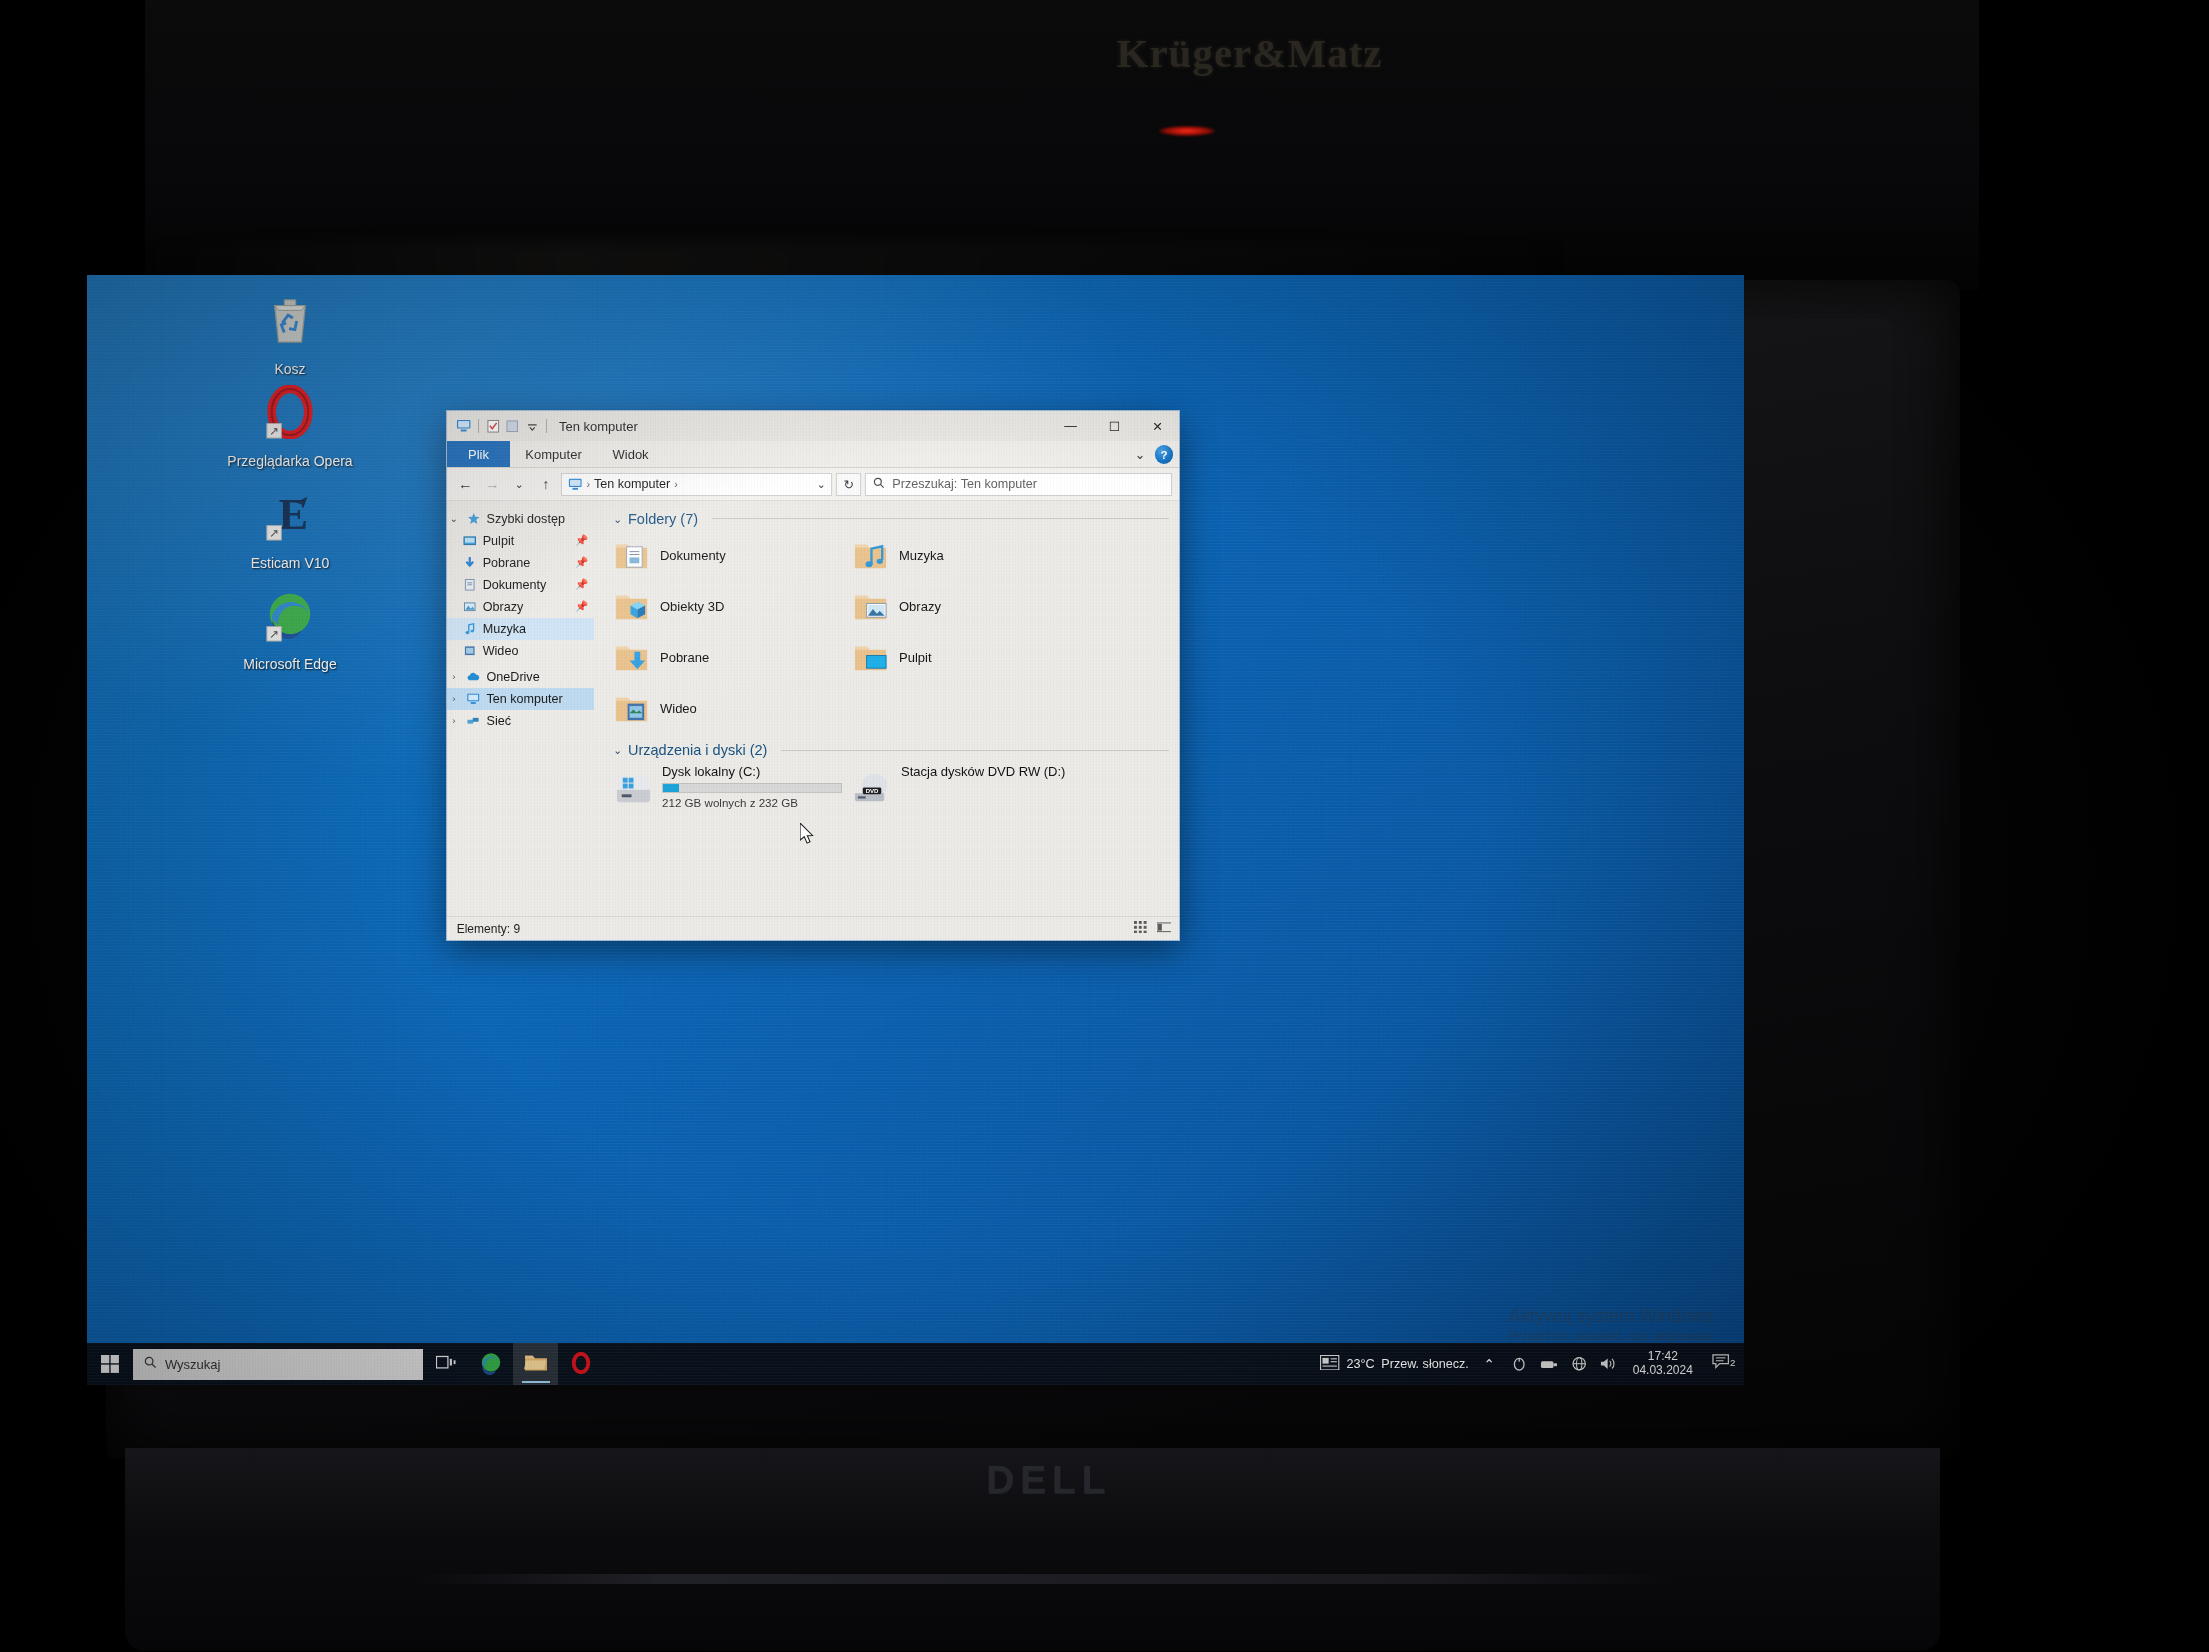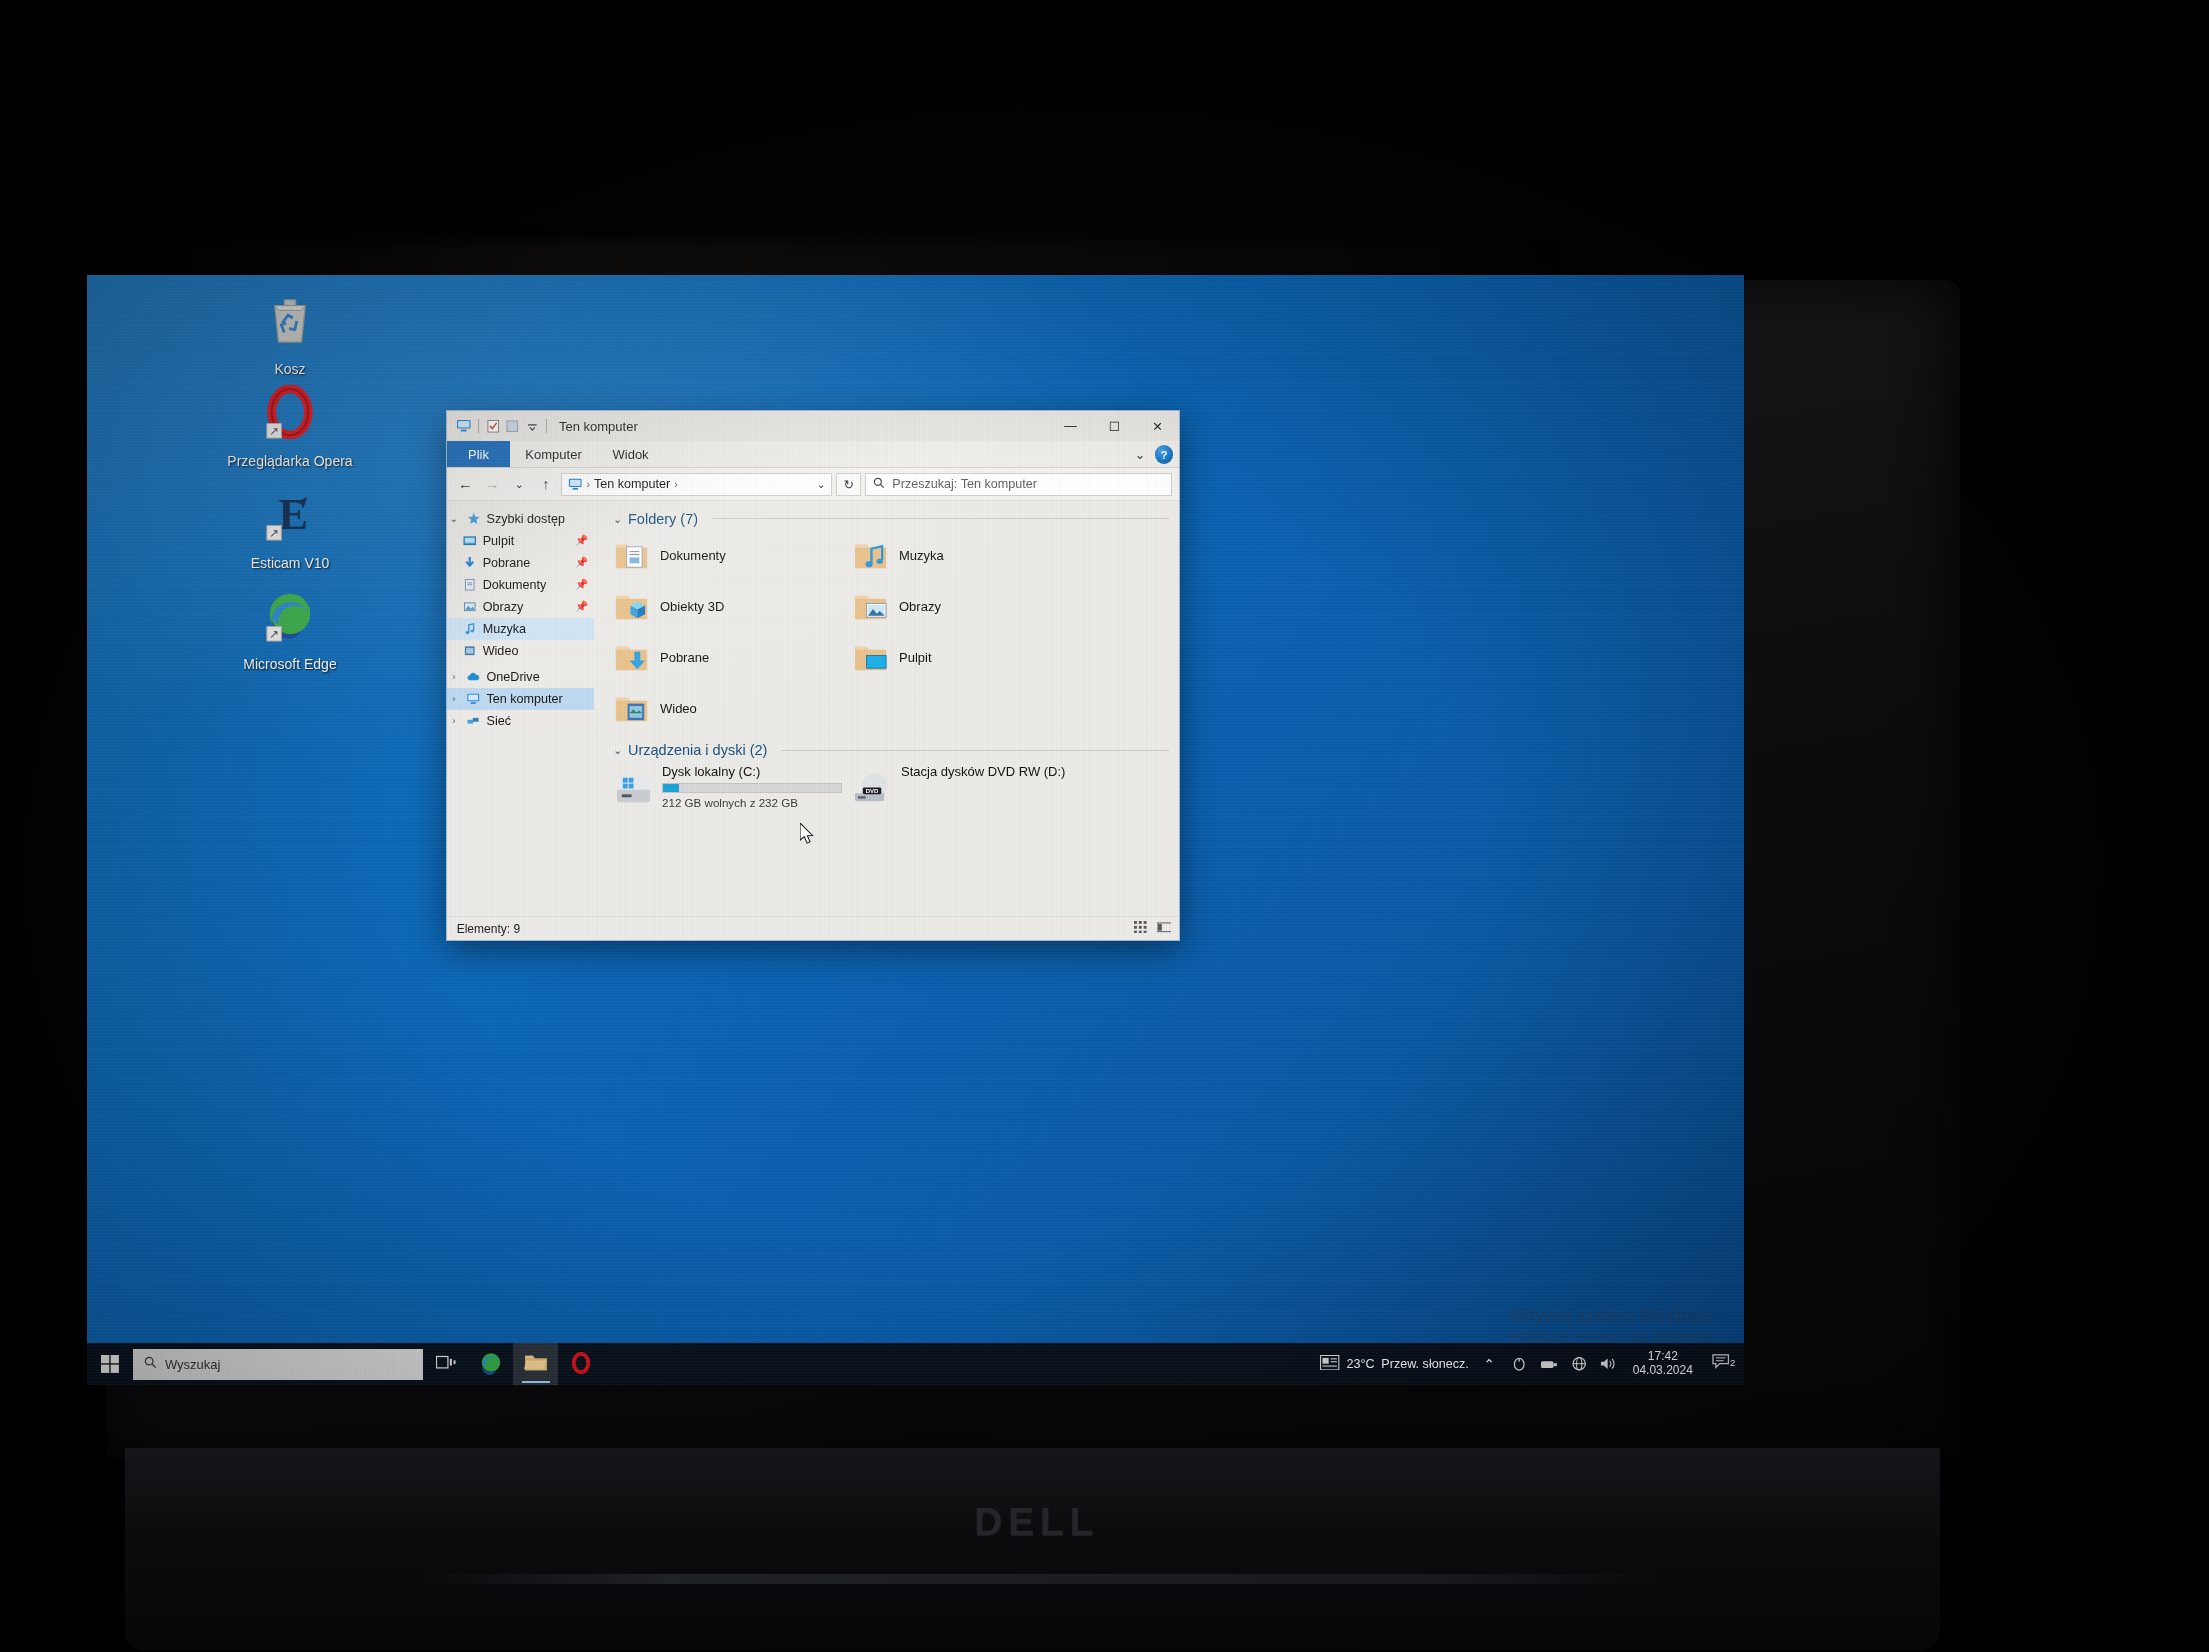--- a/index.html
+++ b/index.html
@@ -64,27 +64,26 @@
   #bezel-dot {
     position: absolute; left: 1506px; top: 299px; width: 6.8px; height: 6.8px;
     border-radius: 50%; background: rgba(200,200,210,.45); filter: blur(1px);
   }
   #palmrest {
     position: absolute; left: 19.3px; top: 1168px; width: 1815px; height: 203px;
     background: linear-gradient(180deg, #16161a 0%, #0c0c0f 40%, #060608 100%);
     border-radius: 0 0 19.3px 19.3px;
   }
   #dell-logo {
-    position: absolute; left: 4px; top: 9.7px; width: 1815px; text-align: center;
+    position: absolute; left: 16px; top: 9.7px; width: 1815px; text-align: center;
     font-family: "Liberation Sans", sans-serif;
     font-size: 39px; font-weight: 700; letter-spacing: 5.8px;
     color: #2e3036;
     text-shadow: 0 1px 1px rgba(120,130,150,.22);
     opacity: .72;
-    margin-top: 42px;
   }
   #hinge-line {
     position: absolute; left: 290px; top: 126px; width: 1255px; height: 9.7px;
     background: linear-gradient(90deg, rgba(40,40,48,0) 0%, rgba(60,60,72,.45) 20%, rgba(55,55,66,.35) 80%, rgba(40,40,48,0) 100%);
     border-radius: 3.9px;
   }
 
   
   #screen {
     position: absolute; left: 87px; top: 275px; width: 1657px; height: 1110px;
@@ -292,20 +291,24 @@
   #notif-badge {
     position: absolute; right: 1px; bottom: 5.8px; font-size: 9.7px; color: #fff;
   }
   .tray-ico { width: 19.3px; display:flex; align-items:center; justify-content:center; font-size: 13.5px; }
 </style>
 </head>
 <body>
 
 <div id="photo">
 
+  <div id="upper-monitor">
+    <div id="km-brand">Krüger&amp;Matz</div>
+    <div id="km-led"></div>
+  </div>
   <div id="ceiling-streak"></div>
 
   <div id="laptop">
     <div id="lid"></div>
     <div id="bezel">
       <div id="webcam"></div>
       <div id="bezel-dot"></div>
     </div>
     <div id="palmrest">
       <div id="hinge-line"></div>

